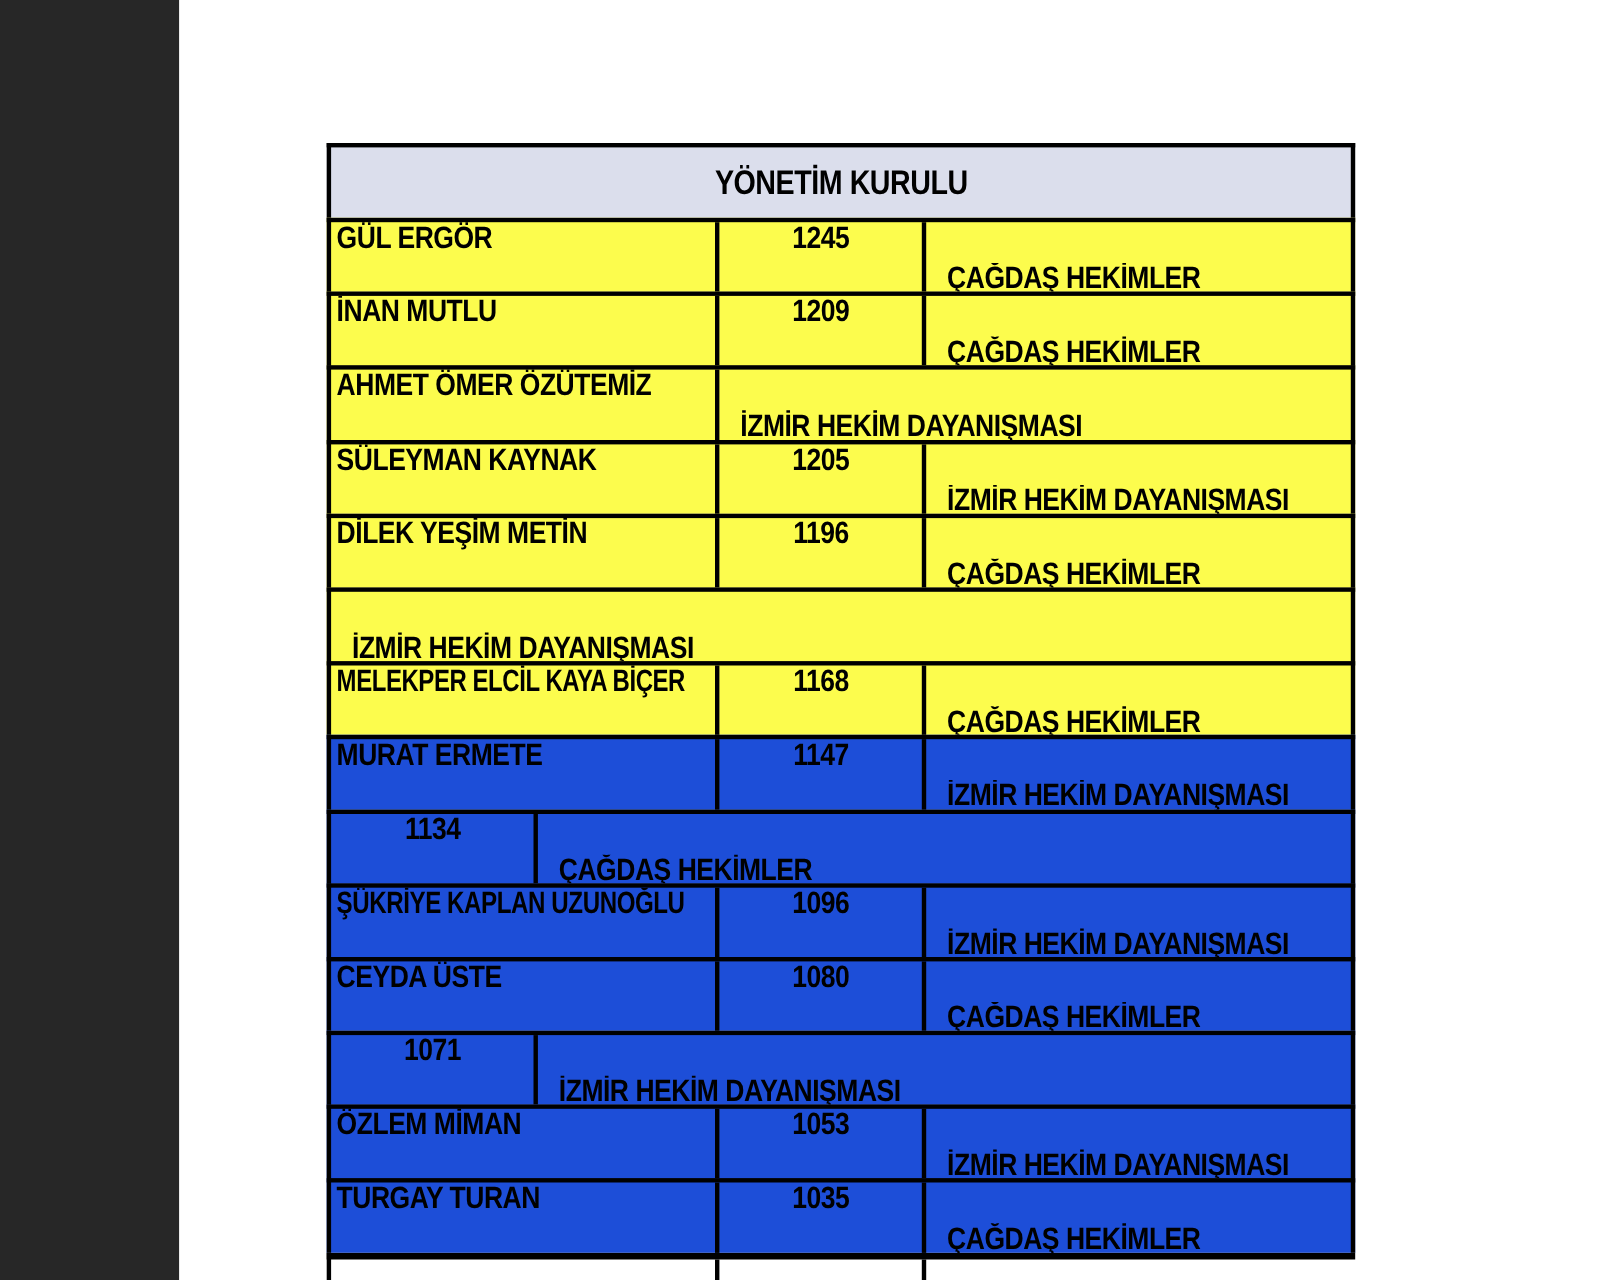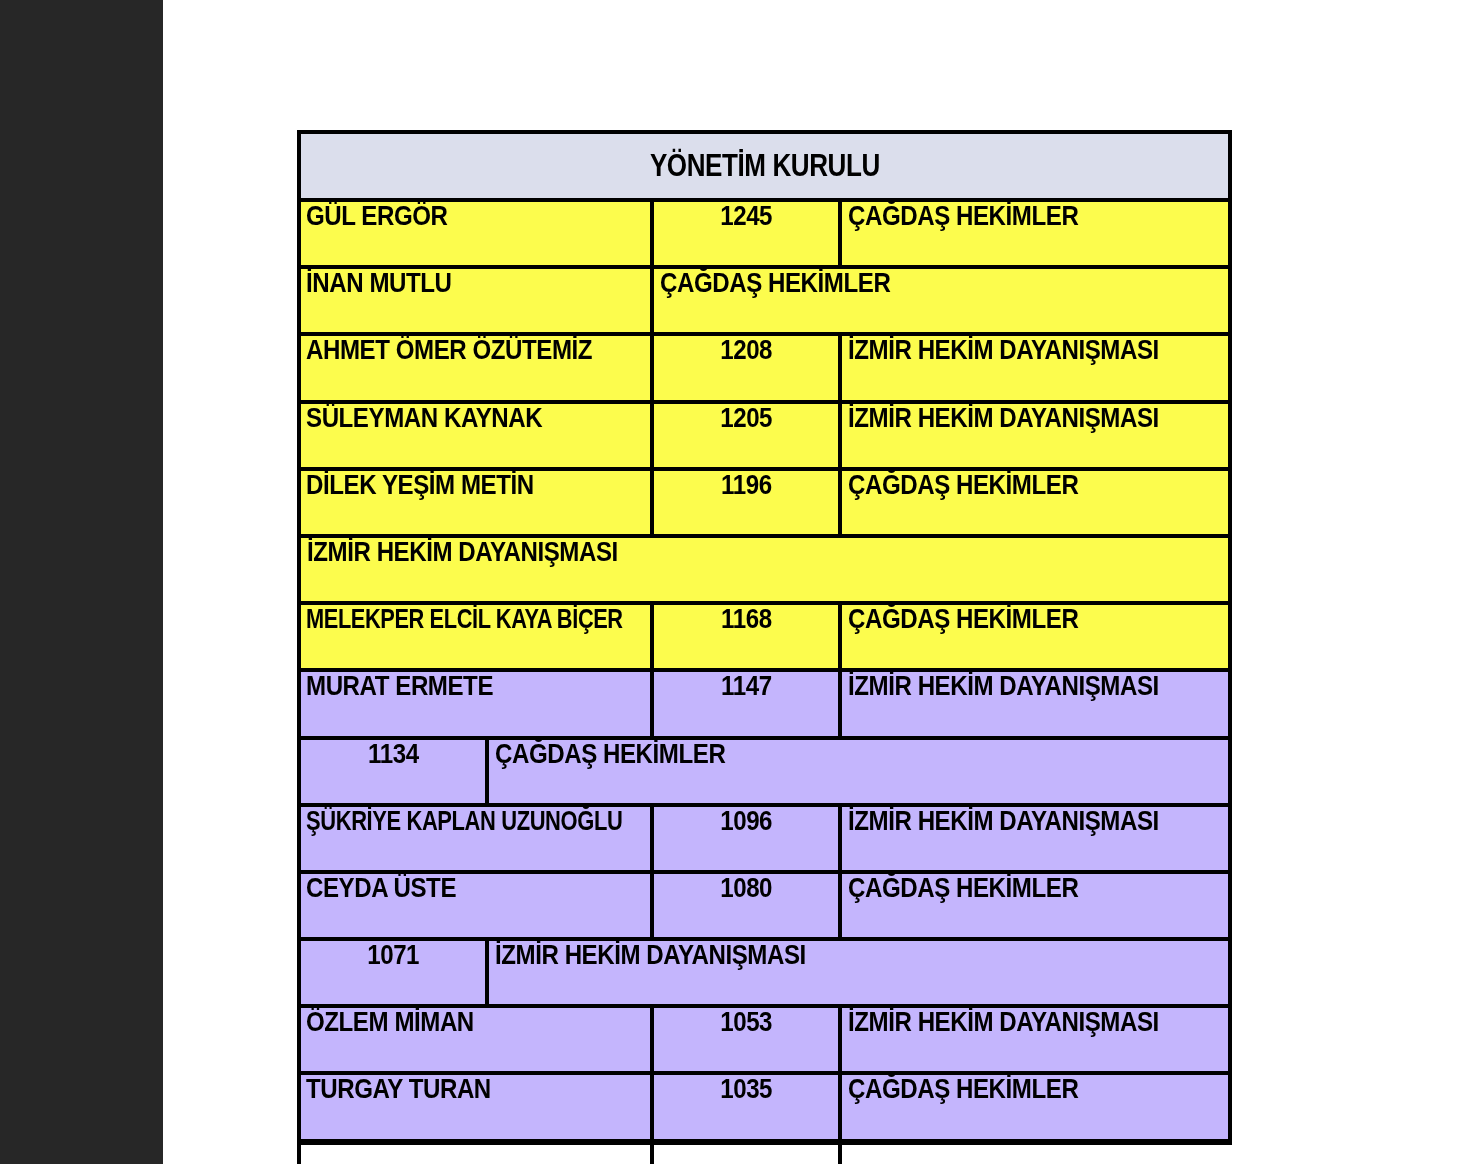--- a/index.html
+++ b/index.html
@@ -40,42 +40,42 @@
     font-size:31px;font-weight:bold;letter-spacing:-0.5px;
     transform:scaleX(0.84);transform-origin:center center;
     white-space:nowrap;
   }
   .t-row{
     height:67.2px;
     border-top:4px solid var(--border);
     border-left:4px solid var(--border);
     border-right:4px solid var(--border);
     display:flex;
-    background:#c4b5fd;
+    background:#1d4ed8;
   }
   .t-row.hl{background:var(--highlight);}
   .t-row.partial{
     height:40px;
     border-top:6px solid var(--border);
     border-right:none;
     background:#ffffff;
   }
   .cell{
     display:flex;align-items:flex-start;overflow:hidden;
     font-weight:bold;font-size:28px;line-height:1;
   }
   .cell .txt{
     white-space:nowrap;letter-spacing:-0.5px;
     transform:scaleX(0.86);
   }
   .c-name{width:353px;border-right:4px solid var(--border);padding:0 0 7px 5px;}
   .c-name .txt{transform-origin:left bottom;}
   .c-votes{width:188px;border-right:4px solid var(--border);justify-content:center;padding-bottom:7px;}
   .c-votes .txt{transform-origin:center bottom;}
-  .c-group{flex:1;padding:0 0 7px 6px;}
+  .c-group{flex:1;padding:0 0 7px 19px;margin-top:37px;}
   .c-group .txt{transform-origin:left bottom;}
   .partial .c-name,.partial .c-votes{border-right-width:4px;}
 </style>
 </head>
 <body>
 
 <div class="viewer-sidebar"></div>
 
 <div class="doc-page">
   <div class="results-table">
@@ -91,30 +91,30 @@
             <span class="txt">1245</span>
           </div>
     <div class="cell c-group">
             <span class="txt">ÇAĞDAŞ HEKİMLER</span>
           </div>
   </div>
         <div class="t-row hl">
     <div class="cell c-name">
             <span class="txt" style="transform: scaleX(0.86);">İNAN MUTLU</span>
           </div>
+    <div class="cell c-votes">
+            <span class="txt">1209</span>
+          </div>
     <div class="cell c-group">
             <span class="txt">ÇAĞDAŞ HEKİMLER</span>
           </div>
   </div>
         <div class="t-row hl">
     <div class="cell c-name">
             <span class="txt" style="transform: scaleX(0.86);">AHMET ÖMER ÖZÜTEMİZ</span>
-          </div>
-    <div class="cell c-votes">
-            <span class="txt">1208</span>
           </div>
     <div class="cell c-group">
             <span class="txt">İZMİR HEKİM DAYANIŞMASI</span>
           </div>
   </div>
         <div class="t-row hl">
     <div class="cell c-name">
             <span class="txt" style="transform: scaleX(0.86);">SÜLEYMAN KAYNAK</span>
           </div>
     <div class="cell c-votes">

